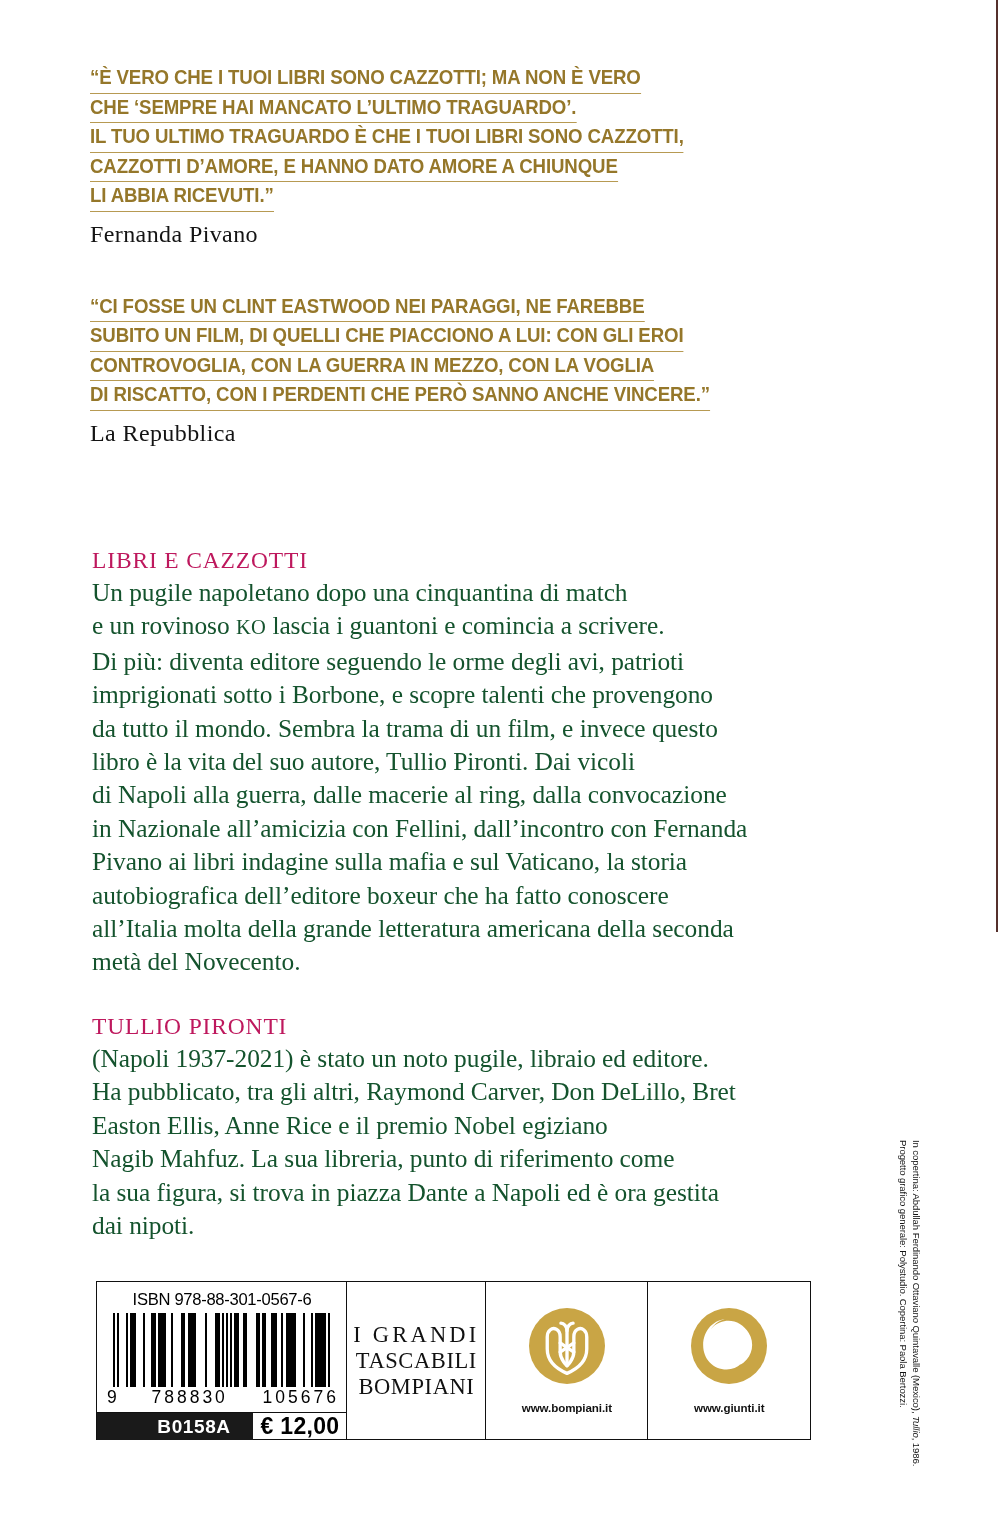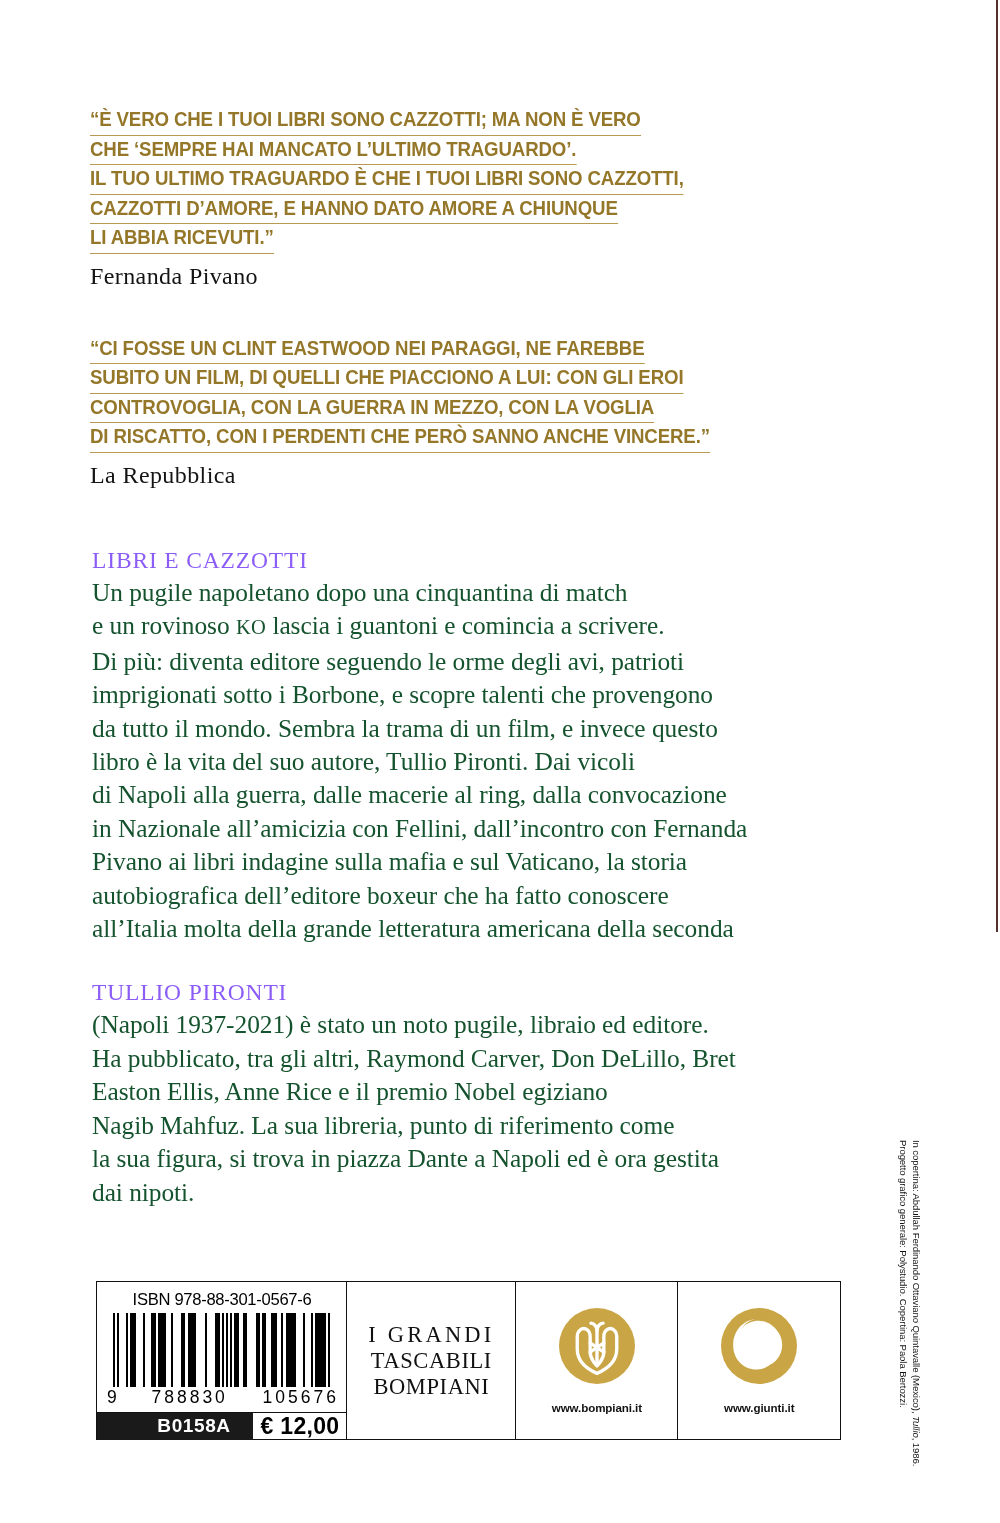--- a/index.html
+++ b/index.html
@@ -33,21 +33,21 @@
     background: #55302c;
   }
 
   
   .quotes {
     position: absolute;
     left: 90px;
     top: 64px;
     width: 730px;
   }
-  .quote-block { margin-bottom: 4px; margin-top: 42px; }
+  .quote-block { margin-bottom: 4px; }
   .quote-block + .quote-block { margin-top: 44px; }
 
   .quote-line {
     font-family: "Liberation Sans", sans-serif;
     font-weight: 700;
     font-size: 20.3px;
     line-height: 27.5px;
     letter-spacing: -0.15px;
     color: #95772a;
     white-space: pre;
@@ -73,21 +73,21 @@
     position: absolute;
     left: 92px;
     top: 545px;
     width: 730px;
   }
   .sec-title {
     font-family: "Liberation Serif", serif;
     font-size: 23.5px;
     line-height: 31px;
     letter-spacing: 0.85px;
-    color: #8b5cf6;
+    color: #be185d;
   }
   .para-line {
     font-family: "Liberation Serif", serif;
     font-size: 25.4px;
     line-height: 33.4px;
     color: #14532d;
     white-space: pre;
     letter-spacing: -0.05px;
   }
   .para-line .smallcaps {
@@ -120,21 +120,20 @@
     top: 1281px;
     display: flex;
     align-items: stretch;
     height: 159px;
   }
   .cell {
     border: 1.6px solid #111111;
     box-sizing: border-box;
     background: #ffffff;
     position: relative;
-    justify-content: center;
   }
   .cell + .cell { margin-left: -1.6px; }
 
   
   .cell-barcode {
     width: 252px;
     display: flex;
     flex-direction: column;
   }
   .isbn-text {
@@ -197,21 +196,21 @@
     justify-content: center;
     font-family: "Liberation Sans", sans-serif;
     font-weight: 700;
     font-size: 23px;
     color: #000;
     letter-spacing: 0.3px;
   }
 
   
   .cell-imprint {
-    width: 170px;
+    width: 140px;
     display: flex;
     align-items: center;
     justify-content: center;
   }
   .imprint-lines {
     text-align: center;
     font-family: "Liberation Serif", serif;
     font-size: 22.5px;
     line-height: 24.5px;
     color: #111;
@@ -274,20 +273,21 @@
       <div class="para-line">e un rovinoso <span class="smallcaps">KO</span> lascia i guantoni e comincia a scrivere.</div>
       <div class="para-line">Di più: diventa editore seguendo le orme degli avi, patrioti</div>
       <div class="para-line">imprigionati sotto i Borbone, e scopre talenti che provengono</div>
       <div class="para-line">da tutto il mondo. Sembra la trama di un film, e invece questo</div>
       <div class="para-line">libro è la vita del suo autore, Tullio Pironti. Dai vicoli</div>
       <div class="para-line">di Napoli alla guerra, dalle macerie al ring, dalla convocazione</div>
       <div class="para-line">in Nazionale all’amicizia con Fellini, dall’incontro con Fernanda</div>
       <div class="para-line">Pivano ai libri indagine sulla mafia e sul Vaticano, la storia</div>
       <div class="para-line">autobiografica dell’editore boxeur che ha fatto conoscere</div>
       <div class="para-line">all’Italia molta della grande letteratura americana della seconda</div>
+      <div class="para-line">metà del Novecento.</div>
     </div>
 
     <div class="bio-block">
       <div class="sec-title">TULLIO PIRONTI</div>
       <div class="para-line">(Napoli 1937-2021) è stato un noto pugile, libraio ed editore.</div>
       <div class="para-line">Ha pubblicato, tra gli altri, Raymond Carver, Don DeLillo, Bret</div>
       <div class="para-line">Easton Ellis, Anne Rice e il premio Nobel egiziano</div>
       <div class="para-line">Nagib Mahfuz. La sua libreria, punto di riferimento come</div>
       <div class="para-line">la sua figura, si trova in piazza Dante a Napoli ed è ora gestita</div>
       <div class="para-line">dai nipoti.</div>

